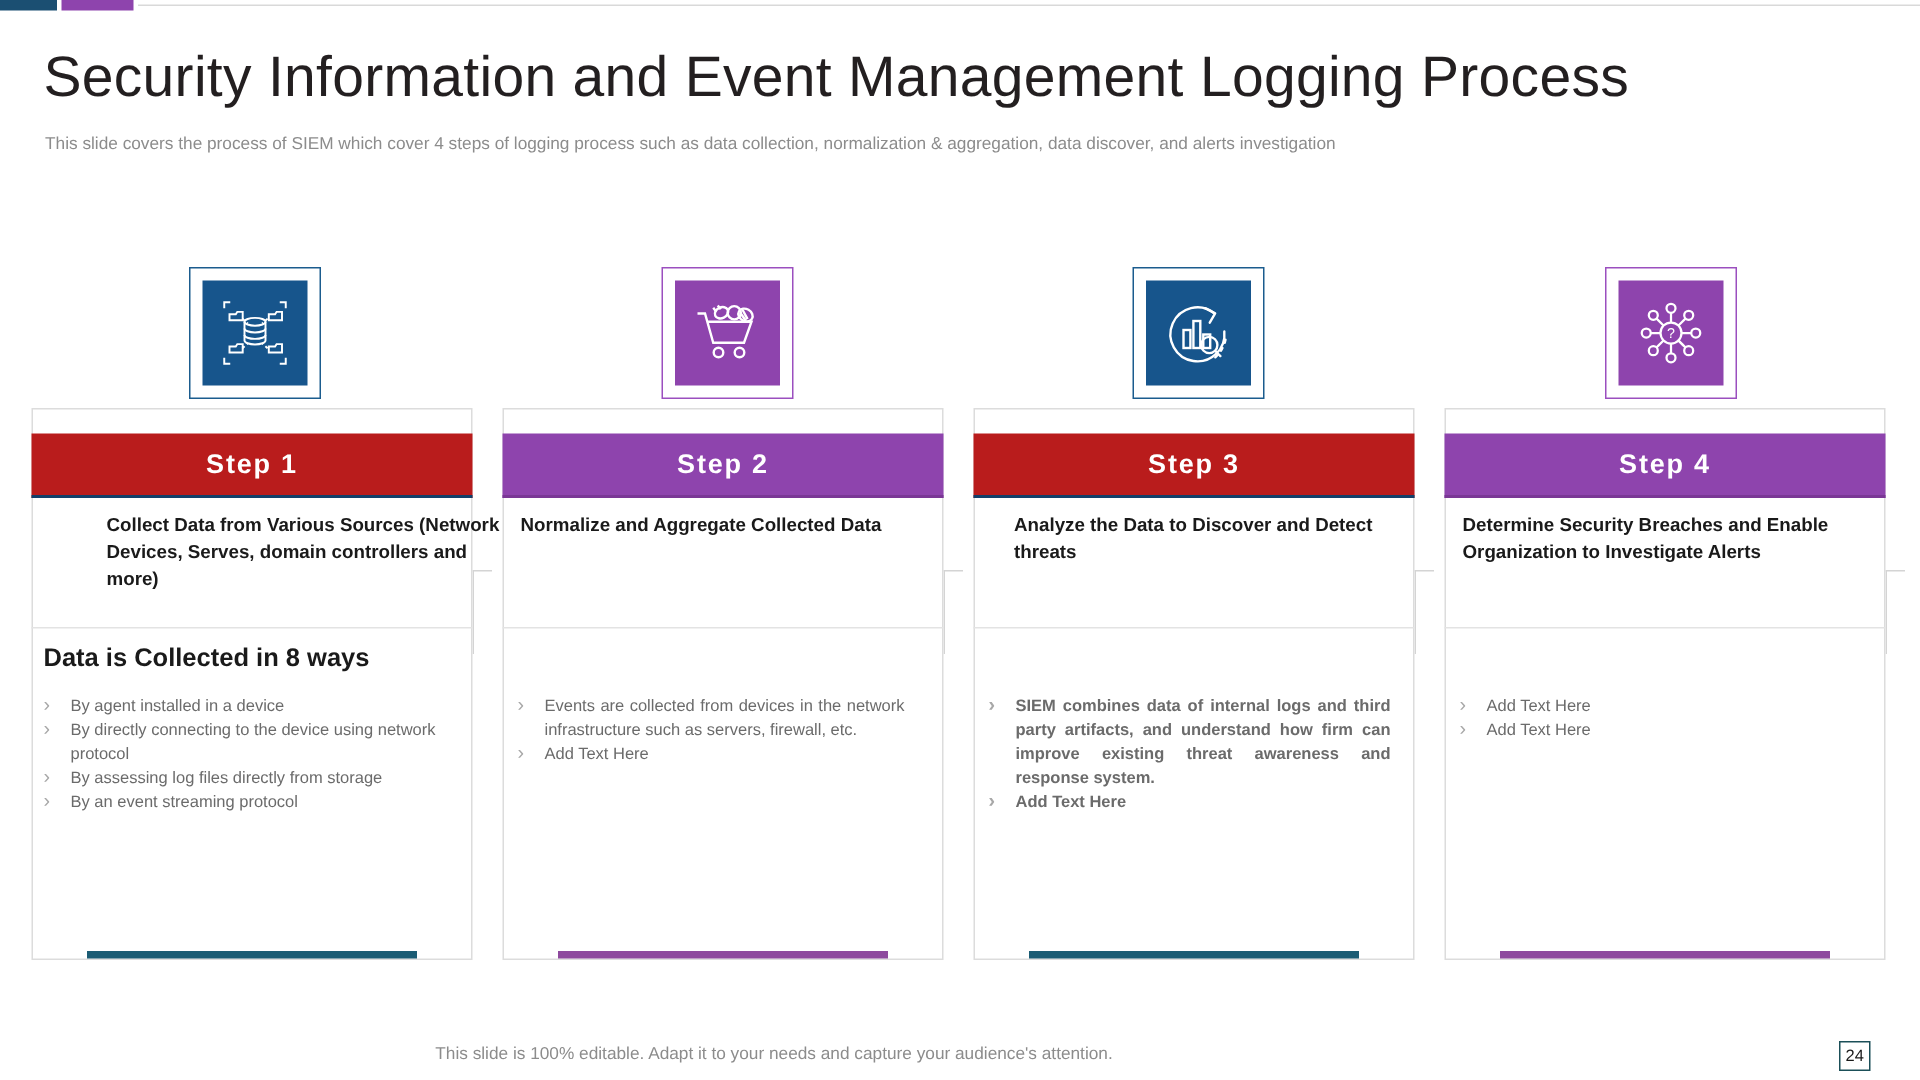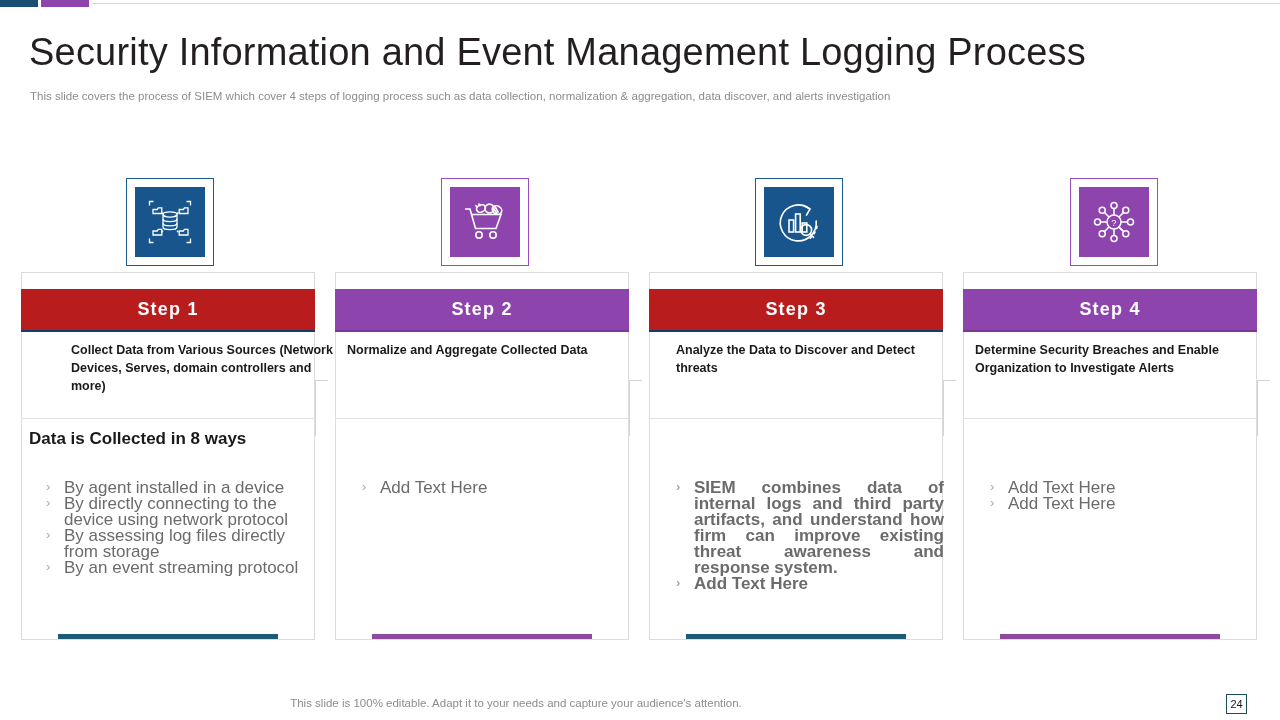--- a/index.html
+++ b/index.html
@@ -133,24 +133,24 @@
     width: 270px;
     font-size: 17px;
     font-weight: bold;
     color: #1a1a1a;
     line-height: 22px;
   }
 
   .bullet-list {
     position: absolute;
     list-style: none;
-    margin: 17px;
+    margin: 0;
     padding: 0;
     width: 275px;
-    font-size: 17px;
+    font-size: 11px;
     color: #6b6b6b;
     line-height: 16px;
   }
   .bullet-list li {
     position: relative;
     padding-left: 22px;
     margin-bottom: 0px;
   }
   .bullet-list li::before {
     content: "\203A";
@@ -298,20 +298,21 @@
   <li>By assessing log files directly from storage</li>
   <li>By an event streaming protocol</li>
 </ul>
 <div class="card-footbar blue" style="left:58px; width:220px;"></div>
 
 <div class="card" style="left:335px;"></div>
 <div class="card-header purple" style="left:335px;">Step 2</div>
 <div class="card-desc" style="left:347px;">Normalize and Aggregate Collected Data</div>
 <div class="divider" style="left:335px;"></div>
 <ul class="bullet-list justify" style="left:341px; top:463px; width:262px;">
+  <li>Events are collected from devices in the network infrastructure such as servers, firewall, etc.</li>
   <li>Add Text Here</li>
 </ul>
 <div class="card-footbar purple" style="left:372px; width:220px;"></div>
 
 <div class="card" style="left:649px;"></div>
 <div class="card-header blue" style="left:649px;">Step 3</div>
 <div class="card-desc" style="left:676px;">Analyze the Data to Discover and Detect threats</div>
 <div class="divider" style="left:649px;"></div>
 <ul class="bullet-list justify" style="left:655px; top:463px; width:272px;font-weight:bold;">
   <li>SIEM combines data of internal logs and third party artifacts, and understand how firm can improve existing threat awareness and response system.</li>

